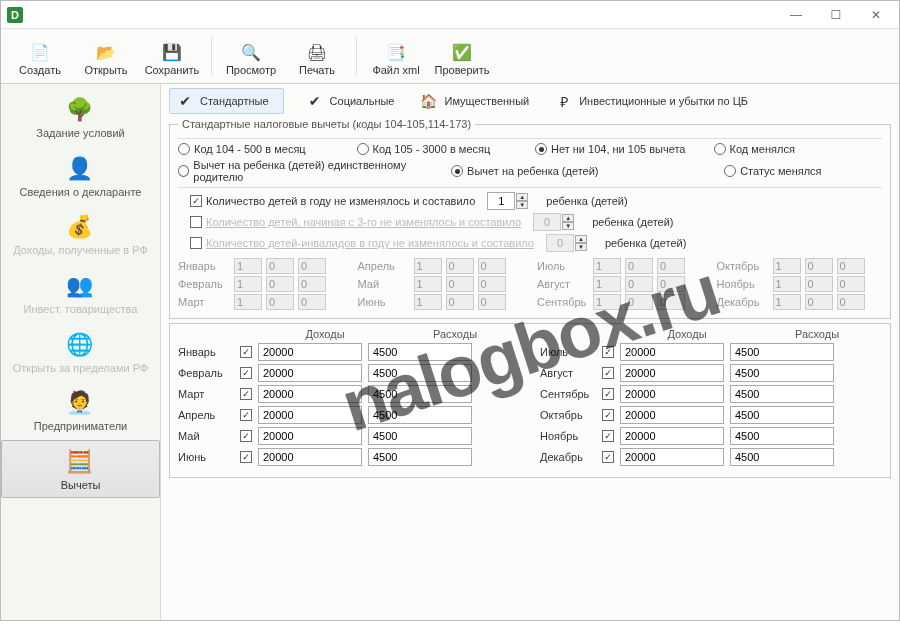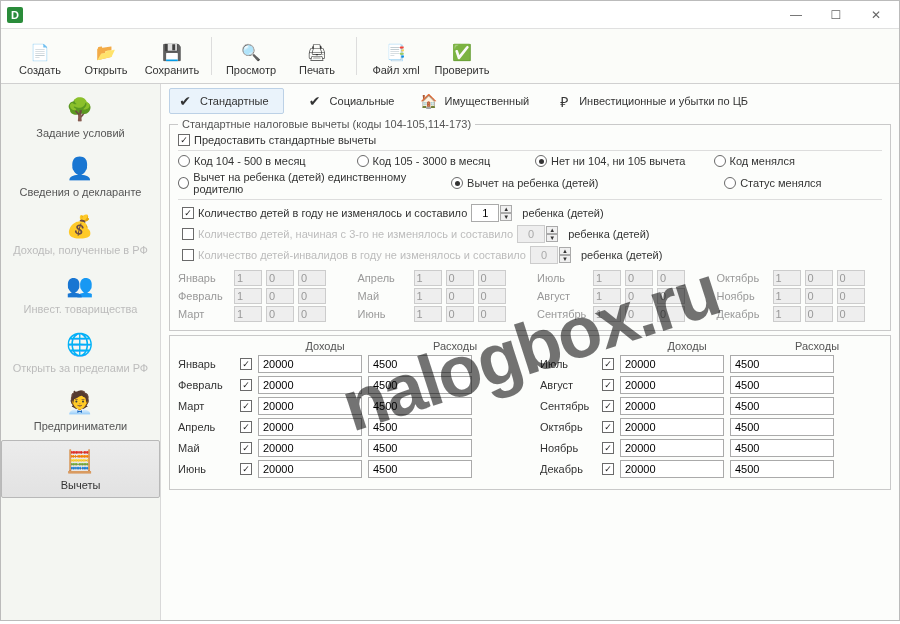--- a/index.html
+++ b/index.html
@@ -24,27 +24,27 @@
   .sideitem span.slabel { font-size:11px; line-height:1.15; margin-top:2px;}
   .sideitem.disabled { color:#bcbcbc; }
   .sideitem.selected { background:linear-gradient(#ececec,#e2e2e2); border:1px solid #b8b8b8; border-radius:2px; color:#333;}
   .main { flex:1; padding:4px 8px 8px 8px; overflow:hidden; }
   .tabstrip { display:flex; gap:18px; align-items:center; margin-bottom:4px; }
   .tab { display:flex; align-items:center; gap:6px; padding:3px 4px; }
   .tab .tabicon { width:18px; height:18px; display:flex; align-items:center; justify-content:center; font-size:14px; }
   .tab.active { border:1px solid #bcd1e6; background:#eaf3fb; border-radius:2px; padding:3px 14px 3px 6px;}
   fieldset { border:1px solid #c9c9c9; padding:4px 8px 8px 8px; margin:0 0 4px 0;}
   legend { padding:0 4px; color:#555; }
-  .row { display:flex; align-items:center; gap:4px; margin:3px 4px;}
+  .row { display:flex; align-items:center; gap:12px; margin:3px 12px;}
   .radio, .check { width:12px; height:12px; border:1px solid #6a6a6a; display:inline-flex; align-items:center; justify-content:center; background:#fff; font-size:9px; color:#222;}
   .radio { border-radius:50%; }
   .radio.checked::after { content:""; width:5px; height:5px; background:#333; border-radius:50%; display:block;}
   .check.checked::after { content:"✓"; }
   label { display:flex; align-items:center; gap:4px;}
-  label.dis { color:#bcbcbc; }
+  label.dis { color:#bcbcbc;text-decoration:underline; }
   .optrow { display:flex; gap:10px; margin:4px 0; }
   .optrow > label { width:24%; }
   .optrow > label.wide { width:40%; }
   .numbox { display:flex; align-items:center; }
   .numbox input { width:28px; height:18px; border:1px solid #aaa; background:#fff; font-size:11px; text-align:center; padding:0;}
   .numbox input.dis { background:#eee; color:#aaa; border-color:#ccc;}
   .spin { display:flex; flex-direction:column; margin-left:1px;}
   .spin span { width:12px; height:8px; border:1px solid #aaa; background:#f0f0f0; font-size:6px; line-height:6px; text-align:center;}
   .monthgrid { display:grid; grid-template-columns: repeat(4, 1fr); gap:2px 14px; margin-top:6px;}
   .mcell { display:flex; align-items:center; gap:4px;}
@@ -157,24 +157,20 @@
             <span>Имущественный</span>
           </div>
         <div class="tab">
             <span class="tabicon">₽</span>
             <span>Инвестиционные и убытки по ЦБ</span>
           </div>
       </div>
 
       <fieldset>
         <legend>Стандартные налоговые вычеты (коды 104-105,114-173)</legend>
-        <label>
-            <span class="check checked"></span>
-            <span>Предоставить стандартные вычеты</span>
-          </label>
         <hr style="border:none;border-top:1px solid #ddd;margin:4px 0;">
         <div class="optrow">
           <label>
               <span class="radio"></span>
               <span>Код 104 - 500 в месяц</span>
             </label>
           <label>
               <span class="radio"></span>
               <span>Код 105 - 3000 в месяц</span>
             </label>

